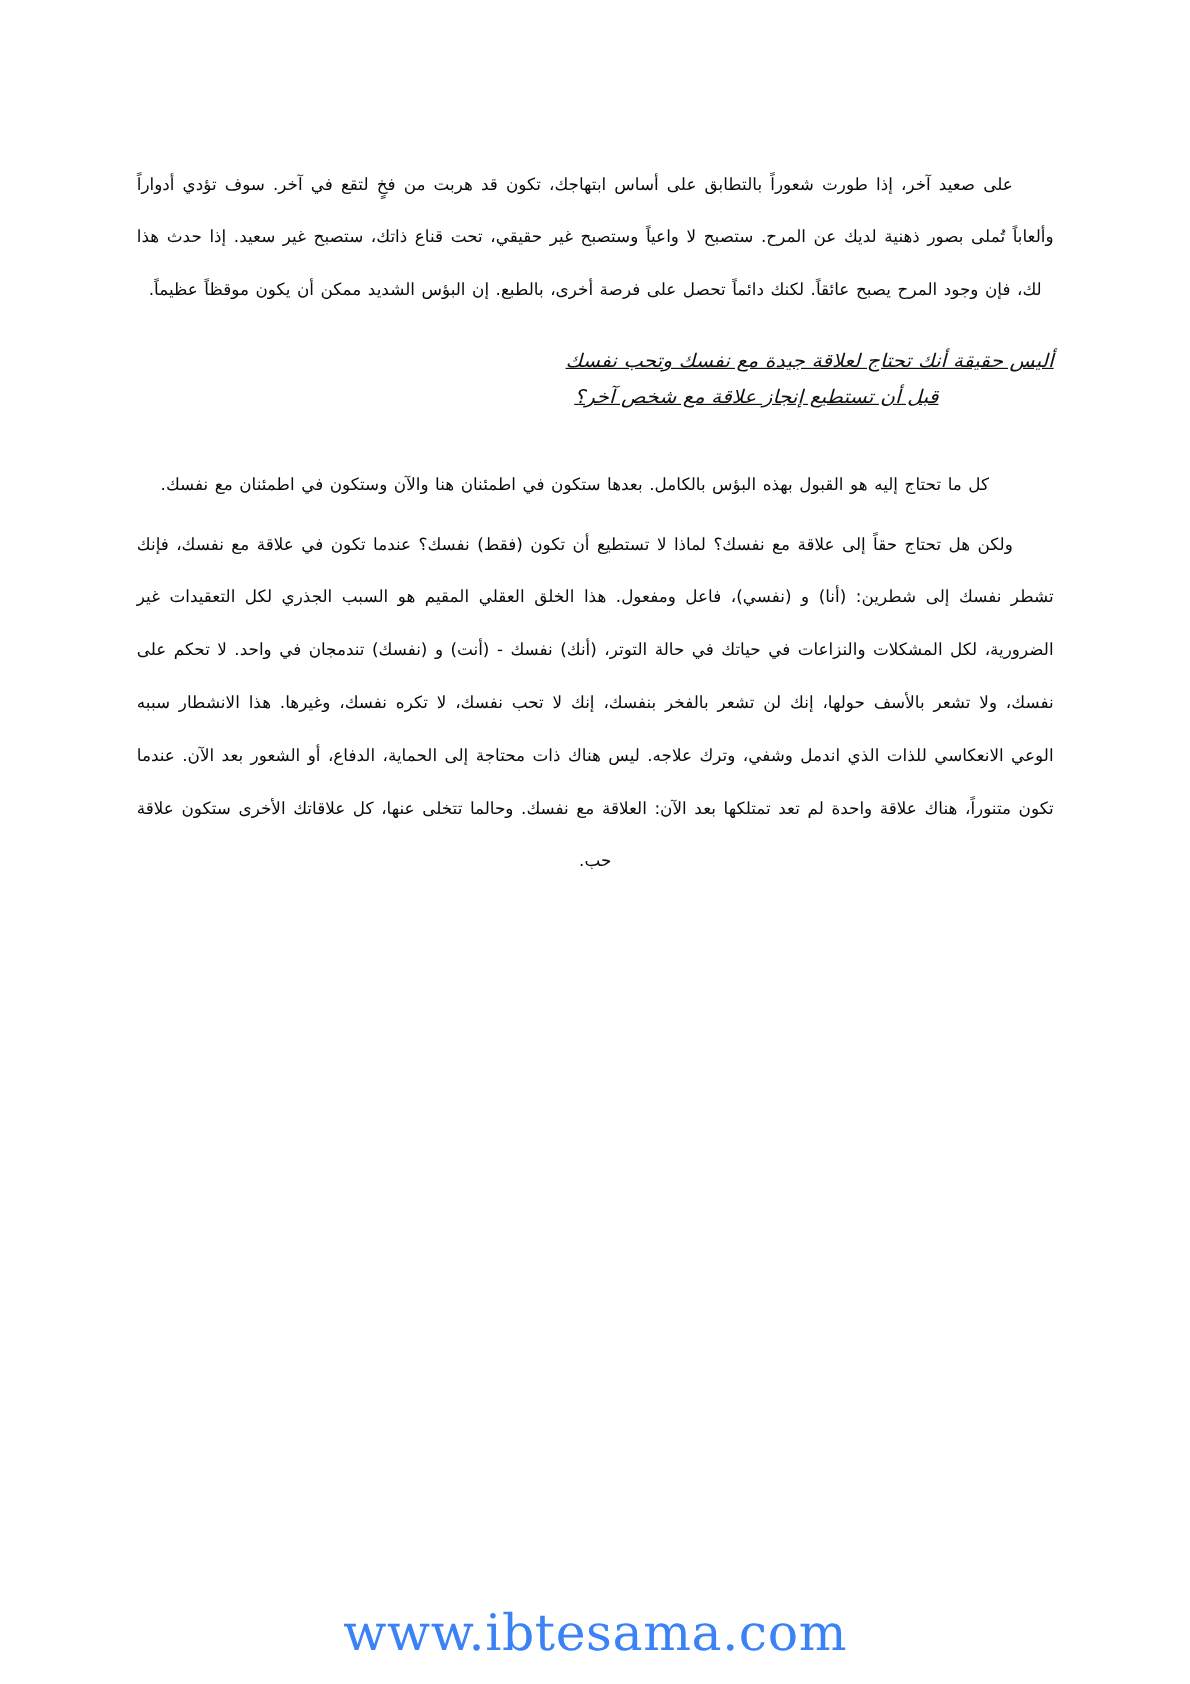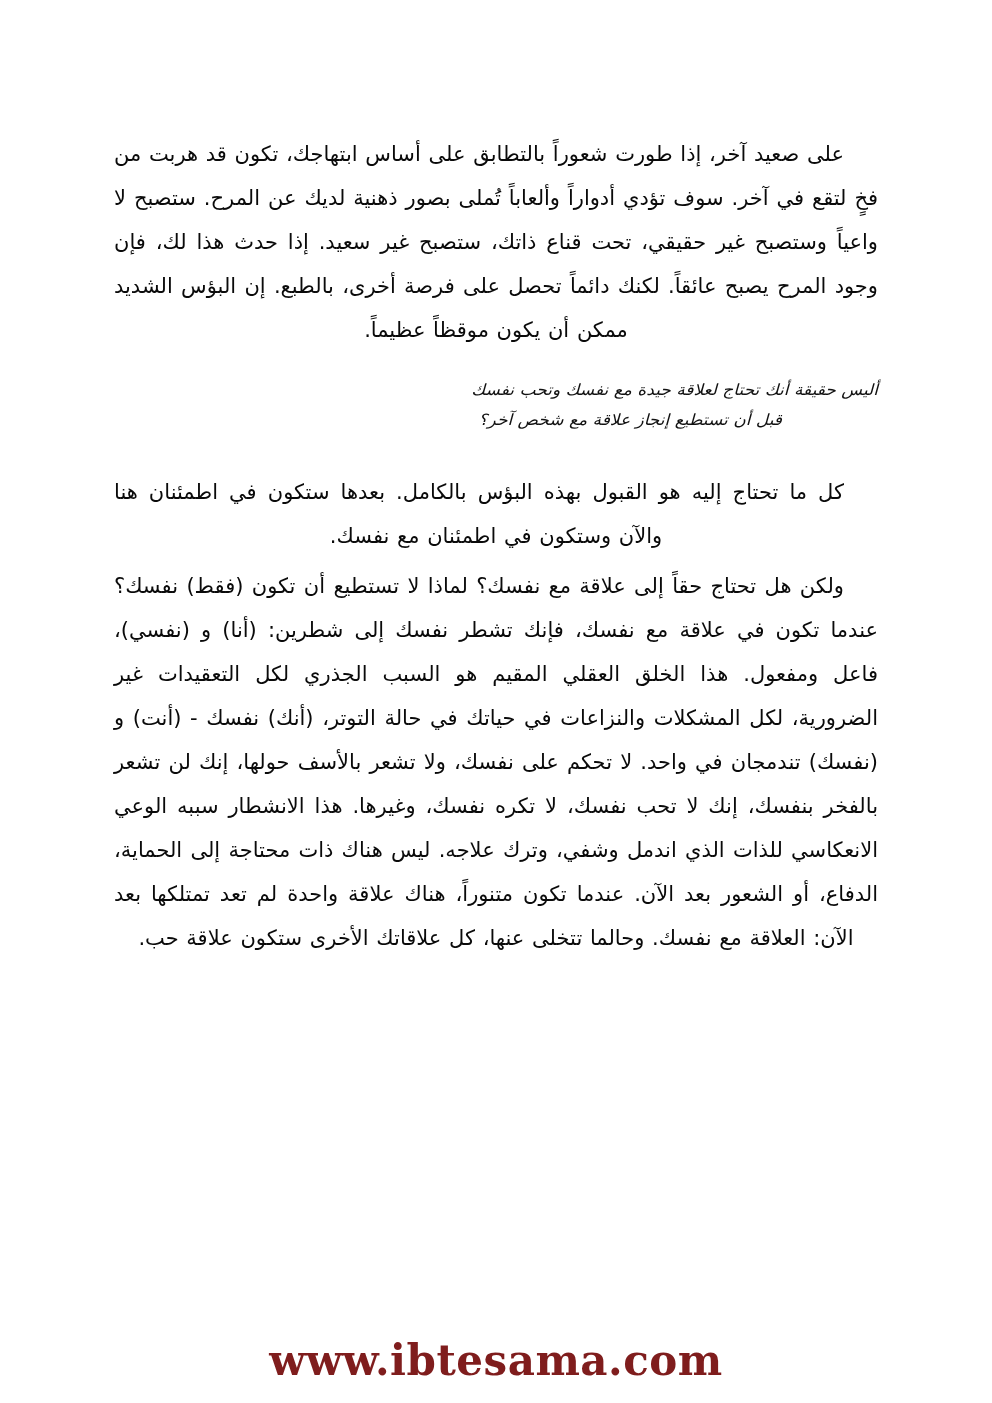--- a/index.html
+++ b/index.html
@@ -23,21 +23,21 @@
     top: 132px;
     right: 114px;
     left: 114px;
     direction: rtl;
     text-align: justify;
     text-align-last: right;
   }
 
   .para {
     font-family: "DejaVu Sans", "Liberation Sans", sans-serif;
-    font-size: 21px;
+    font-size: 14px;
     line-height: 44px;
     color: #0a0a0a;
     margin: 0;
     text-align: justify;
     text-align-last: center;
     direction: rtl;
     letter-spacing: 0;
     word-spacing: 1px;
   }
 
@@ -47,20 +47,21 @@
 
   .gap-sm { height: 6px; }
   .gap-md { height: 22px; }
   .gap-lg { height: 30px; }
 
   .quote-block {
     margin: 0;
     padding: 0;
     direction: rtl;
     text-align: center;
+    text-decoration: underline;
   }
 
   .quote-line {
     font-family: "DejaVu Sans", "Liberation Sans", sans-serif;
     font-size: 17px;
     line-height: 30px;
     color: #111111;
     font-style: italic;
     letter-spacing: 0.6px;
     white-space: nowrap;
@@ -127,15 +128,15 @@
 
     <p class="para indent" style="color: rgb(10, 10, 10);">كل ما تحتاج إليه هو القبول بهذه البؤس بالكامل. بعدها ستكون في اطمئنان هنا والآن وستكون في اطمئنان مع نفسك.</p>
 
     <div class="gap-sm"></div>
 
     <p class="para indent" style="color: rgb(10, 10, 10);">ولكن هل تحتاج حقاً إلى علاقة مع نفسك؟ لماذا لا تستطيع أن تكون (فقط) نفسك؟ عندما تكون في علاقة مع نفسك، فإنك تشطر نفسك إلى شطرين: (أنا) و (نفسي)، فاعل ومفعول. هذا الخلق العقلي المقيم هو السبب الجذري لكل التعقيدات غير الضرورية، لكل المشكلات والنزاعات في حياتك في حالة التوتر، (أنك) نفسك - (أنت) و (نفسك) تندمجان في واحد. لا تحكم على نفسك، ولا تشعر بالأسف حولها، إنك لن تشعر بالفخر بنفسك، إنك لا تحب نفسك، لا تكره نفسك، وغيرها. هذا الانشطار سببه الوعي الانعكاسي للذات الذي اندمل وشفي، وترك علاجه. ليس هناك ذات محتاجة إلى الحماية، الدفاع، أو الشعور بعد الآن. عندما تكون متنوراً، هناك علاقة واحدة لم تعد تمتلكها بعد الآن: العلاقة مع نفسك. وحالما تتخلى عنها، كل علاقاتك الأخرى ستكون علاقة حب.</p>
 
   </div>
 
 
-  <div class="watermark" style="color: #7f1d1d; font-weight: bold;">www.ibtesama.com</div>
+  <div class="watermark" style="color: #3b82f6;">www.ibtesama.com</div>
 
 </div>
 
 </body></html>

